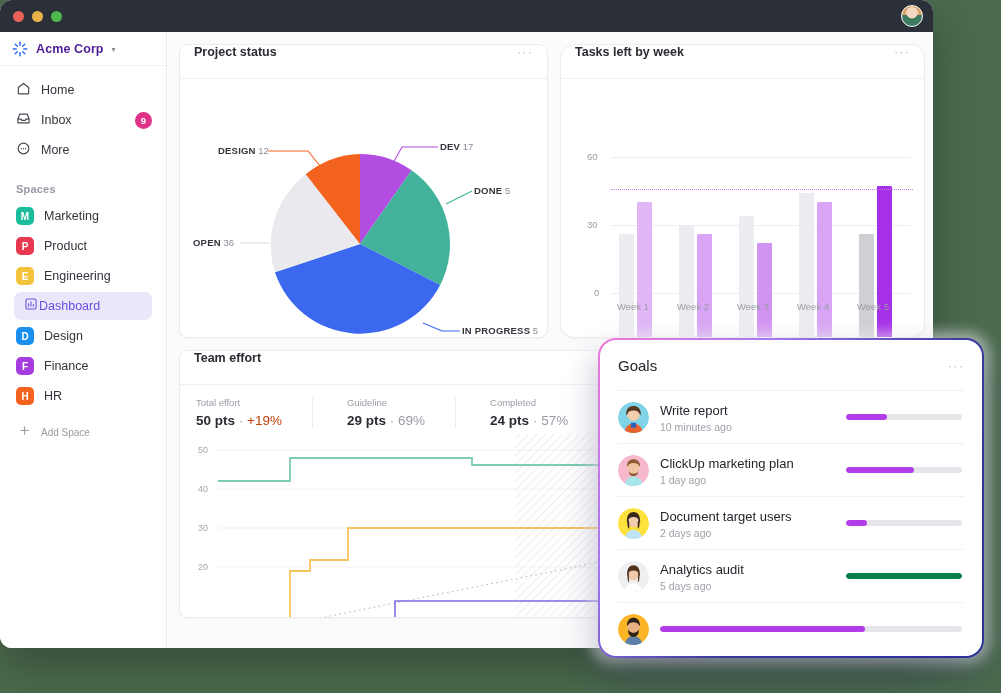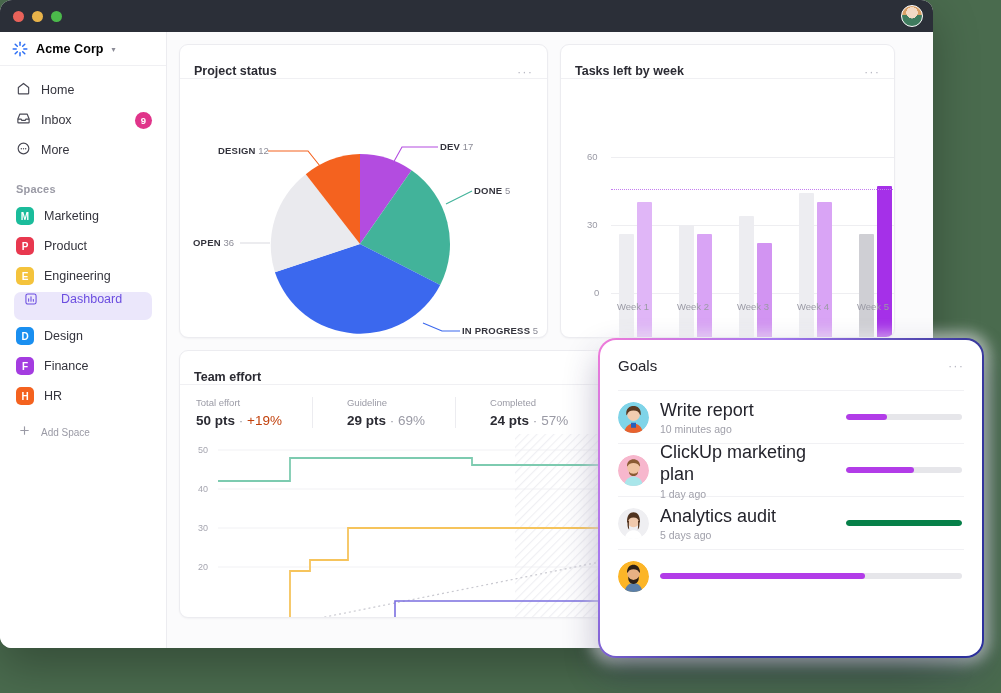--- a/index.html
+++ b/index.html
@@ -44,21 +44,21 @@
   .sidebar {
     width: 167px; flex: 0 0 167px;
     background: #fff;
     border-right: 1px solid #ececf0;
     padding-top: 0;
   }
   .workspace {
     height: 34px; display: flex; align-items: center; gap: 8px;
     padding: 0 12px; border-bottom: 1px solid #f0f0f3;
   }
-  .ws-name { font-size: 12.5px; font-weight: 700; color: #000000; letter-spacing: .1px; }
+  .ws-name { font-size: 12.5px; font-weight: 700; color: #4c1d95; letter-spacing: .1px; }
   .chev { font-size: 8px; color: #8b8b96; transform: translateY(1px); }
   .logo-mark { width: 16px; height: 16px; position: relative; flex: 0 0 16px; }
   .nav { padding: 9px 8px 4px; }
   .nav-item {
     display: flex; align-items: center; gap: 10px;
     height: 30px; padding: 0 8px; border-radius: 7px;
     cursor: pointer; position: relative;
   }
   .nav-label { font-size: 12.5px; color: #34343d; }
   .badge {
@@ -77,21 +77,21 @@
     display: flex; align-items: center; gap: 10px;
     height: 30px; padding: 0 8px; border-radius: 7px; cursor: pointer;
   }
   .space-chip {
     width: 18px; height: 18px; border-radius: 5px; flex: 0 0 18px;
     color: #fff; font-size: 10px; font-weight: 700;
     display: flex; align-items: center; justify-content: center;
   }
   .space-label { font-size: 12.5px; color: #34343d; }
   .sub-item {
-    display: flex; gap: 23px;
+    display: flex; align-items: center; gap: 1px;
     height: 28px; margin: 1px 6px; padding: 0 10px;
     border-radius: 7px; cursor: pointer;
   }
   .sub-item.active { background: #ebe7fb; }
   .sub-item .sub-label { font-size: 12.5px; color: #6b4de0; font-weight: 500; }
   .add-space {
     display: flex; align-items: center; gap: 10px;
     height: 30px; padding: 0 10px; margin: 6px 8px 0;
     border-radius: 7px; cursor: pointer;
   }
@@ -103,29 +103,29 @@
     padding: 12px; display: flex; flex-wrap: wrap;
     gap: 12px; align-content: flex-start;
     position: relative;
   }
   .card {
     background: #fff; border: 1px solid #ececf0;
     border-radius: 9px; overflow: hidden;
     box-shadow: 0 1px 2px rgba(16,24,40,.04);
   }
   .card-head {
-    height: 34px; display: flex; align-items: flex-end;
+    height: 34px; display: flex; align-items: flex-start;
     justify-content: space-between; padding: 0 14px;
     border-bottom: 1px solid #f0f0f3;
   }
   .card-title { font-size: 12.5px; font-weight: 700; color: #2b2b33; }
   .kebab { color: #b9b9c4; font-size: 13px; letter-spacing: 1px; cursor: pointer; line-height: 1; }
 
   .card-pie { width: 369px; height: 294px; }
-  .card-bars { width: 335px; height: 294px; }
+  .card-bars { width: 365px; height: 294px; border-radius: 14px; }
   .card-effort { width: 746px; height: 268px; }
 
   .pie-body { position: relative; height: 259px; }
   .bars-body { position: relative; height: 259px; }
 
   
   .plabel { position: absolute; font-size: 9.5px; white-space: nowrap; }
   .plabel b { font-weight: 700; color: #34343d; letter-spacing: .2px; }
   .plabel span { color: #8b8b96; }
 
@@ -177,21 +177,21 @@
   .goal-row {
     display: flex; align-items: center; gap: 11px;
     height: 53px; border-top: 1px solid #f1f1f4;
   }
   .goal-row:first-of-type { border-top: none; }
   .avatar {
     width: 31px; height: 31px; border-radius: 50%;
     flex: 0 0 31px; overflow: hidden; position: relative;
   }
   .goal-text { flex: 0 0 auto; width: 175px; }
-  .goal-name { font-size: 18px; color: #24242c; font-weight: 500; line-height: 1.25; }
+  .goal-name { font-size: 13px; color: #24242c; font-weight: 500; line-height: 1.25; }
   .goal-time { font-size: 10.5px; color: #a0a0aa; margin-top: 2px; }
   .pbar {
     flex: 1; height: 6px; border-radius: 3px; background: #e6e6ea;
     position: relative; overflow: hidden; margin-right: 2px;
   }
   .pfill { position: absolute; left: 0; top: 0; bottom: 0; border-radius: 3px; }
 </style>
 </head>
 <body>
 
@@ -522,20 +522,38 @@
         </span>
         <span class="goal-text">
           <span class="goal-name">ClickUp marketing plan</span>
           <span class="goal-time" style="display:block">1 day ago</span>
         </span>
         <span class="pbar">
           <span class="pfill" style="width:59%; background:#b23ce8;"></span>
         </span>
       </div>
 
+      <div class="goal-row">
+        <span class="avatar">
+          <svg width="31" height="31" viewBox="0 0 31 31">
+            <circle cx="15.5" cy="15.5" r="15.5" fill="#ffe13d"></circle>
+            <circle cx="15.5" cy="13" r="6.2" fill="#f2cdb0"></circle>
+            <path d="M6.5 31c1-6.6 5.2-9 9-9s8 2.4 9 9z" fill="#bfe3f7"></path>
+            <path d="M8.8 13.5C8.8 6.8 11.6 4 15.5 4s6.7 2.8 6.7 9.5c0 1.6-.8 1.2-1.2-.3-.7-2.6-2.3-4.1-5.5-4.1s-4.8 1.5-5.5 4.1c-.4 1.5-1.2 1.9-1.2.3z" fill="#3a2a1c"></path>
+            <path d="M9.6 12.5c-.7 5.4.6 8 1.5 8.3.4-3.4.3-6.2-.2-8.3zM21.4 12.5c.7 5.4-.6 8-1.5 8.3-.4-3.4-.3-6.2.2-8.3z" fill="#3a2a1c"></path>
+          </svg>
+        </span>
+        <span class="goal-text">
+          <span class="goal-name">Document target users</span>
+          <span class="goal-time" style="display:block">2 days ago</span>
+        </span>
+        <span class="pbar">
+          <span class="pfill" style="width:18%; background:#b23ce8;"></span>
+        </span>
+      </div>
 
       <div class="goal-row">
         <span class="avatar">
           <svg width="31" height="31" viewBox="0 0 31 31">
             <circle cx="15.5" cy="15.5" r="15.5" fill="#efeff2"></circle>
             <circle cx="15.5" cy="13" r="6.2" fill="#f0c9ac"></circle>
             <path d="M6.5 31c1-6.4 5.2-8.8 9-8.8s8 2.4 9 8.8z" fill="#ffffff"></path>
             <path d="M9 13.8C9 7 11.8 4.2 15.5 4.2S22 7 22 13.8c0 1.6-.7 1.3-1.1-.2-.7-2.6-2.2-4-5.4-4s-4.7 1.4-5.4 4c-.4 1.5-1.1 1.8-1.1.2z" fill="#50331f"></path>
             <path d="M9.7 13c-.7 5.4.6 8.2 1.5 8.5-.4-3.5-.3-6.3-.2-8.5zM21.3 13c.7 5.4-.6 8.2-1.5 8.5.4-3.5.3-6.3.2-8.5z" fill="#50331f"></path>
           </svg>

